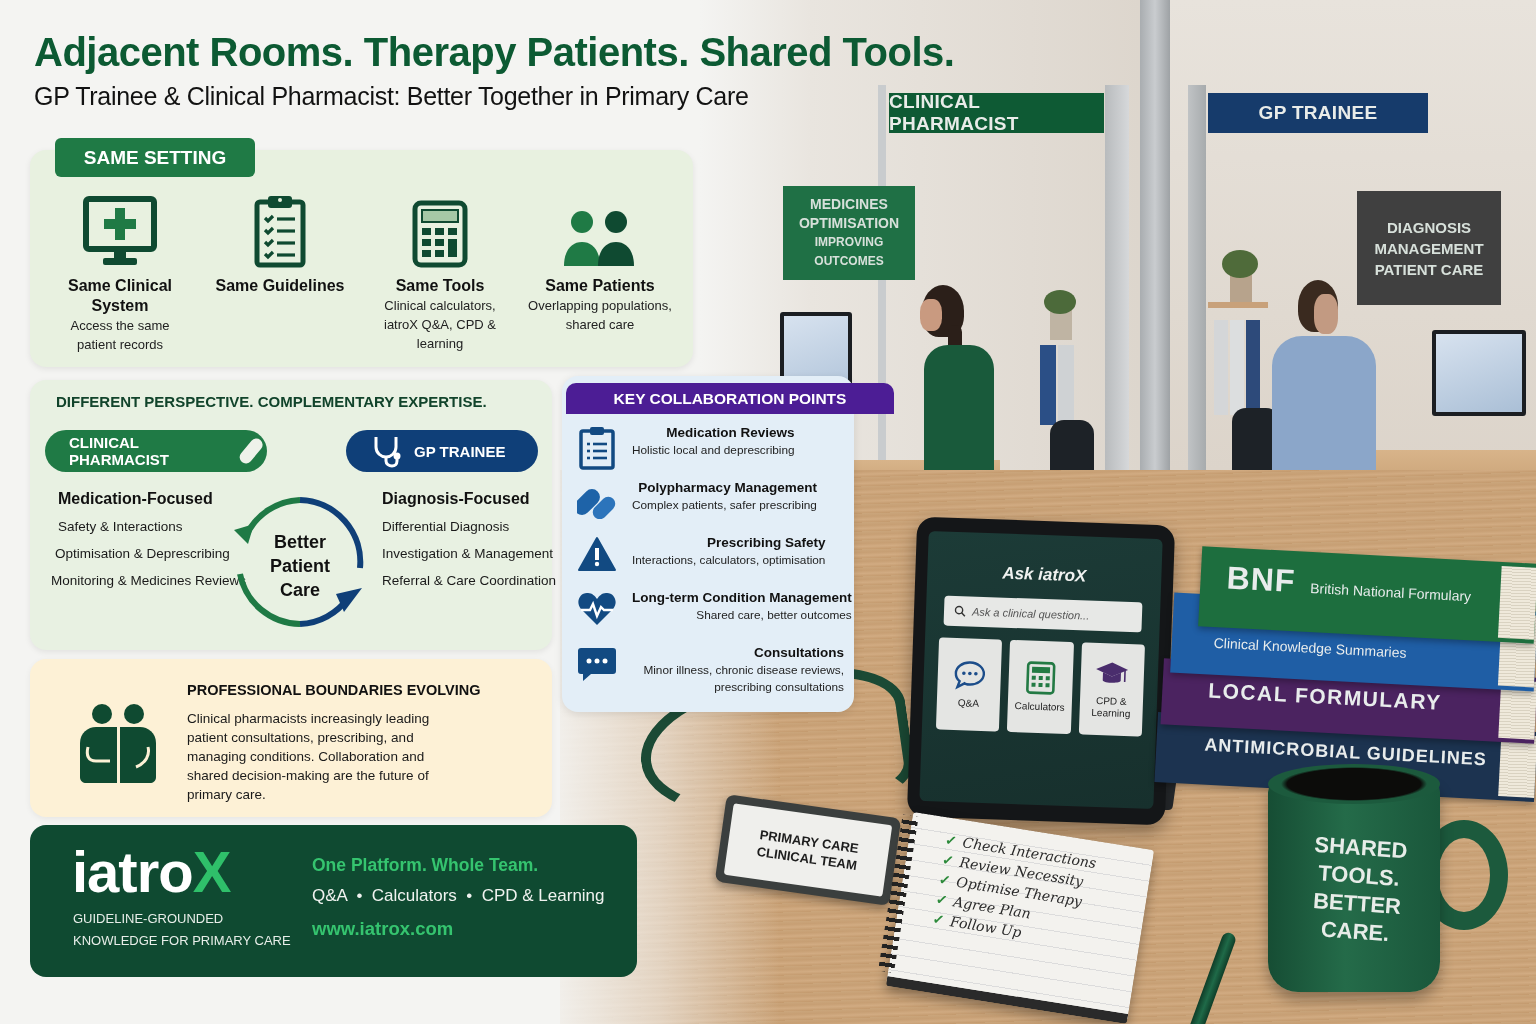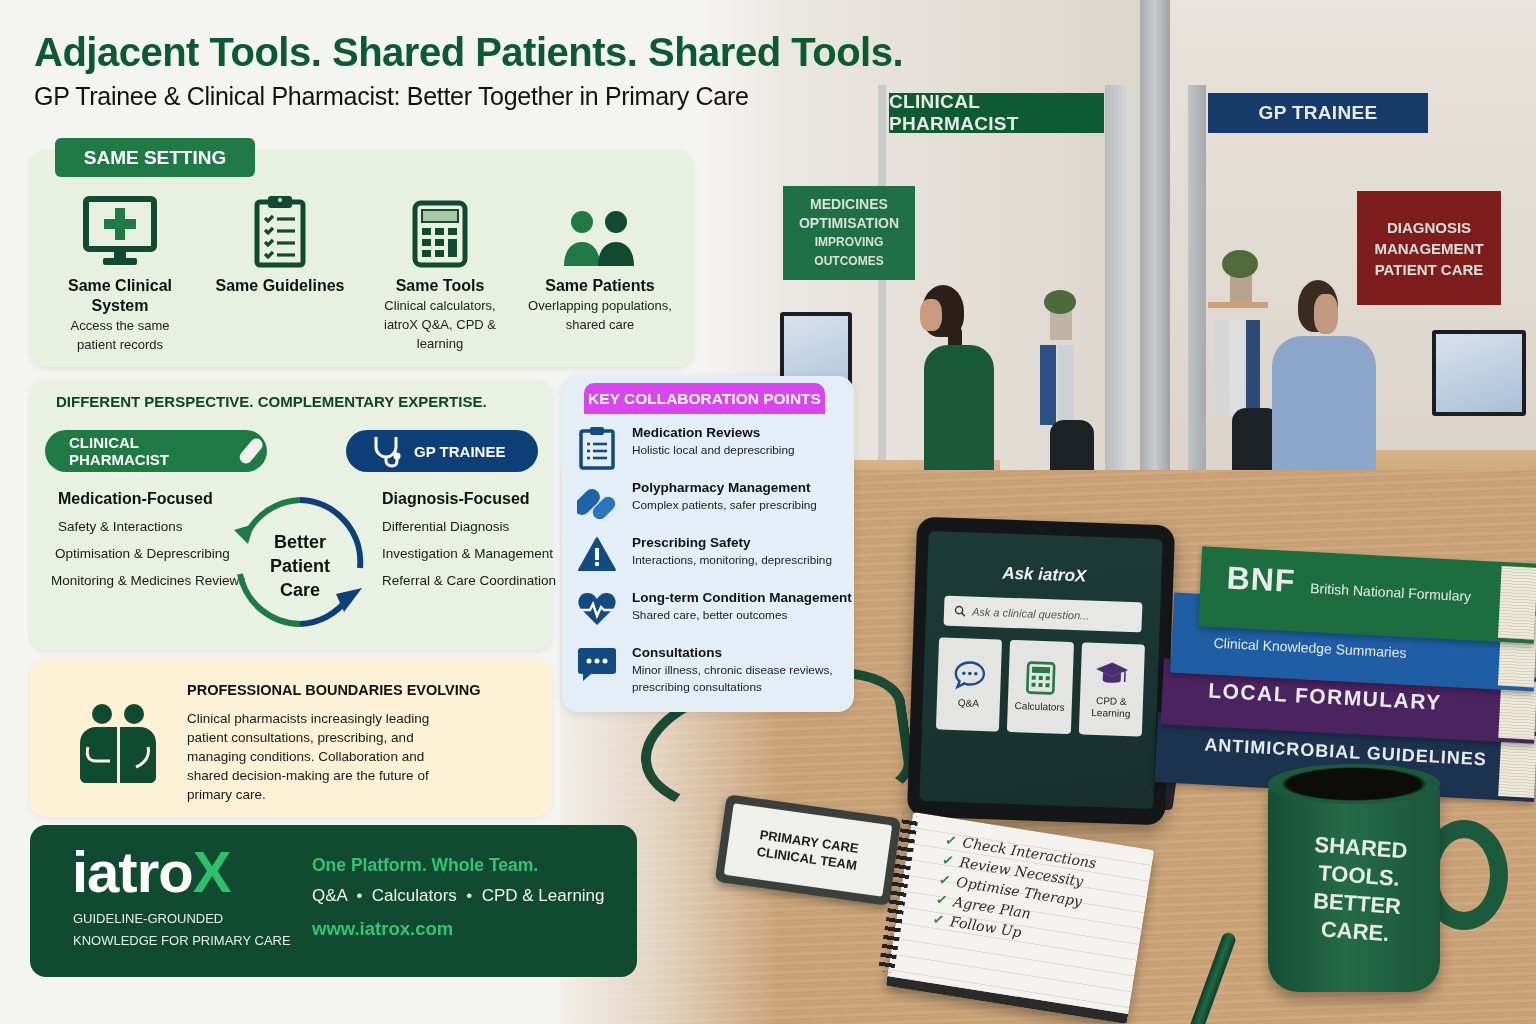--- a/index.html
+++ b/index.html
@@ -20,21 +20,21 @@
   .door-frame { position: absolute; background: #c9ccce; }
   .pillar { position: absolute; left: 1140px; top: 0; width: 30px; height: 520px;
     background: linear-gradient(90deg, #a9adb0, #c9cccf, #9ea2a5); }
   .room-sign { position: absolute; color: #e9ece9; font-weight: 700; font-size: 19px;
     display: flex; align-items: center; justify-content: center; letter-spacing: 0.3px; }
   .sign-pharm { left: 889px; top: 93px; width: 215px; height: 40px; background: #0e5a34; }
   .sign-gp { left: 1208px; top: 93px; width: 220px; height: 40px; background: #163b6b; }
   .poster { position: absolute; color: #d7e0da; font-weight: 700; font-size: 14px;
     text-align: center; display: flex; flex-direction: column; justify-content: center; line-height: 19px; }
   .poster-green { left: 783px; top: 186px; width: 132px; height: 94px; background: #1f7045; }
-  .poster-blue { left: 1357px; top: 191px; width: 144px; height: 114px; background: #7f1d1d; font-size: 15px; line-height: 21px; }
+  .poster-blue { left: 1357px; top: 191px; width: 144px; height: 114px; background: #404040; font-size: 15px; line-height: 21px; }
   .monitor { position: absolute; background: #1b1e22; border-radius: 3px; }
   .monitor .screen { position: absolute; inset: 4px; background: linear-gradient(160deg, #d7e2ef, #aabfd6); }
   .person { position: absolute; }
   .desk { position: absolute; background: linear-gradient(180deg, #d8b48a, #c49c70); }
   .shelf { position: absolute; background: #c8a17a; }
   .binder { position: absolute; }
   .chair { position: absolute; background: #1d2227; border-radius: 14px; }
   .plant { position: absolute; }
 
   .table-top { position: absolute; left: 560px; top: 470px; width: 976px; height: 554px;
@@ -130,24 +130,24 @@
   .col .h { font-weight: 700; font-size: 16px; color: #111; margin-bottom: 11px; }
   .col .i { font-size: 13.5px; color: #1a1a1a; height: 27px; }
   .col-left { left: 58px; top: 490px; width: 180px; }
   .col-left .i:nth-child(3) { margin-left: -3px; }
   .col-left .i:nth-child(4) { margin-left: -7px; }
   .col-right { left: 382px; top: 490px; width: 170px; }
   .cycle { position: absolute; left: 232px; top: 494px; width: 136px; height: 136px; }
   .cycle-text { position: absolute; left: 240px; top: 530px; width: 120px; text-align: center; font-weight: 700; font-size: 18px; line-height: 24px; color: #111; }
 
   .panel-key { left: 562px; top: 376px; width: 292px; height: 336px; background: #e3eef7; box-shadow: 0 2px 8px rgba(0,0,0,0.1); }
-  .key-head { position: absolute; left: 584px; top: 383px; width: 241px; height: 31px; background: #d946ef;
+  .key-head { position: absolute; left: 566px; top: 383px; width: 328px; height: 31px; background: #4c1d95;
     border-radius: 10px 10px 0 0; color: #fff; font-weight: 700; font-size: 15.5px; display: flex; align-items: center; justify-content: center; }
   .key-list { position: absolute; left: 576px; top: 424px; width: 280px; }
-  .key-item { display: flex; gap: 14px; height: 55px; }
+  .key-item { display: flex; gap: 14px; height: 55px; text-align: right; }
   .key-item .ic { width: 42px; flex: none; display: flex; justify-content: center; padding-top: 2px; }
   .key-item .h { font-weight: 700; font-size: 13.5px; color: #111; line-height: 18px; }
   .key-item .d { font-size: 11.8px; color: #222; line-height: 17px; }
 
   .panel-bound { left: 30px; top: 659px; width: 522px; height: 158px; background: #fdf1d6; box-shadow: 0 2px 6px rgba(0,0,0,0.06); }
   .bound-icon { position: absolute; left: 78px; top: 703px; }
   .bound-head { position: absolute; left: 187px; top: 682px; font-weight: 700; font-size: 14.5px; color: #111; }
   .bound-body { position: absolute; left: 187px; top: 709px; width: 280px; font-size: 13.5px; line-height: 19px; color: #1a1a1a; }
 
   .panel-brand { left: 30px; top: 825px; width: 607px; height: 152px; background: #0f4a31; }
@@ -328,21 +328,21 @@
   <div class="mug-handle"></div>
   <div class="mug">
     <div class="mug-top"></div>
     <div class="mug-text">
       <div>SHARED TOOLS.</div>
       <div>BETTER CARE.</div>
     </div>
   </div>
 </div>
 
-<h1 class="title">Adjacent Tools. Shared Patients. Shared Tools.</h1>
+<h1 class="title">Adjacent Rooms. Therapy Patients. Shared Tools.</h1>
 <div class="subtitle">GP Trainee &amp; Clinical Pharmacist: Better Together in Primary Care</div>
 
 <div class="panel panel-setting"></div>
 <div class="tag-setting">SAME SETTING</div>
 <div class="features">
   <div class="feature">
     <div class="ic">
       <svg width="74" height="72" viewBox="0 0 74 72">
           <rect x="3" y="3" width="68" height="50" rx="3" fill="none" stroke="#0f4a31" stroke-width="6"></rect>
           <rect x="32" y="12" width="10" height="32" fill="#1f7a45"></rect>
@@ -488,21 +488,21 @@
   <div class="key-item">
     <div class="ic">
         <svg width="40" height="36" viewBox="0 0 40 36">
           <path d="M20 2 38 34H2z" fill="#124a82" stroke="#124a82" stroke-width="2" stroke-linejoin="round"></path>
           <rect x="18" y="12" width="4" height="12" fill="#fff"></rect>
           <circle cx="20" cy="28" r="2.2" fill="#fff"></circle>
         </svg>
       </div>
     <div>
         <div class="h">Prescribing Safety</div>
-        <div class="d">Interactions, monitoring, deprescribing</div>
+        <div class="d">Interactions, calculators, optimisation</div>
       </div>
   </div>
   <div class="key-item">
     <div class="ic">
         <svg width="40" height="36" viewBox="0 0 40 36">
           <path d="M20 34 4 18C-2 11 3 1 11 2c4 0 7 3 9 6 2-3 5-6 9-6 8-1 13 9 7 16z" fill="#124a82"></path>
           <polyline points="4,19 13,19 16,13 20,25 24,16 27,19 36,19" fill="none" stroke="#fff" stroke-width="2.4"></polyline>
         </svg>
       </div>
     <div>

